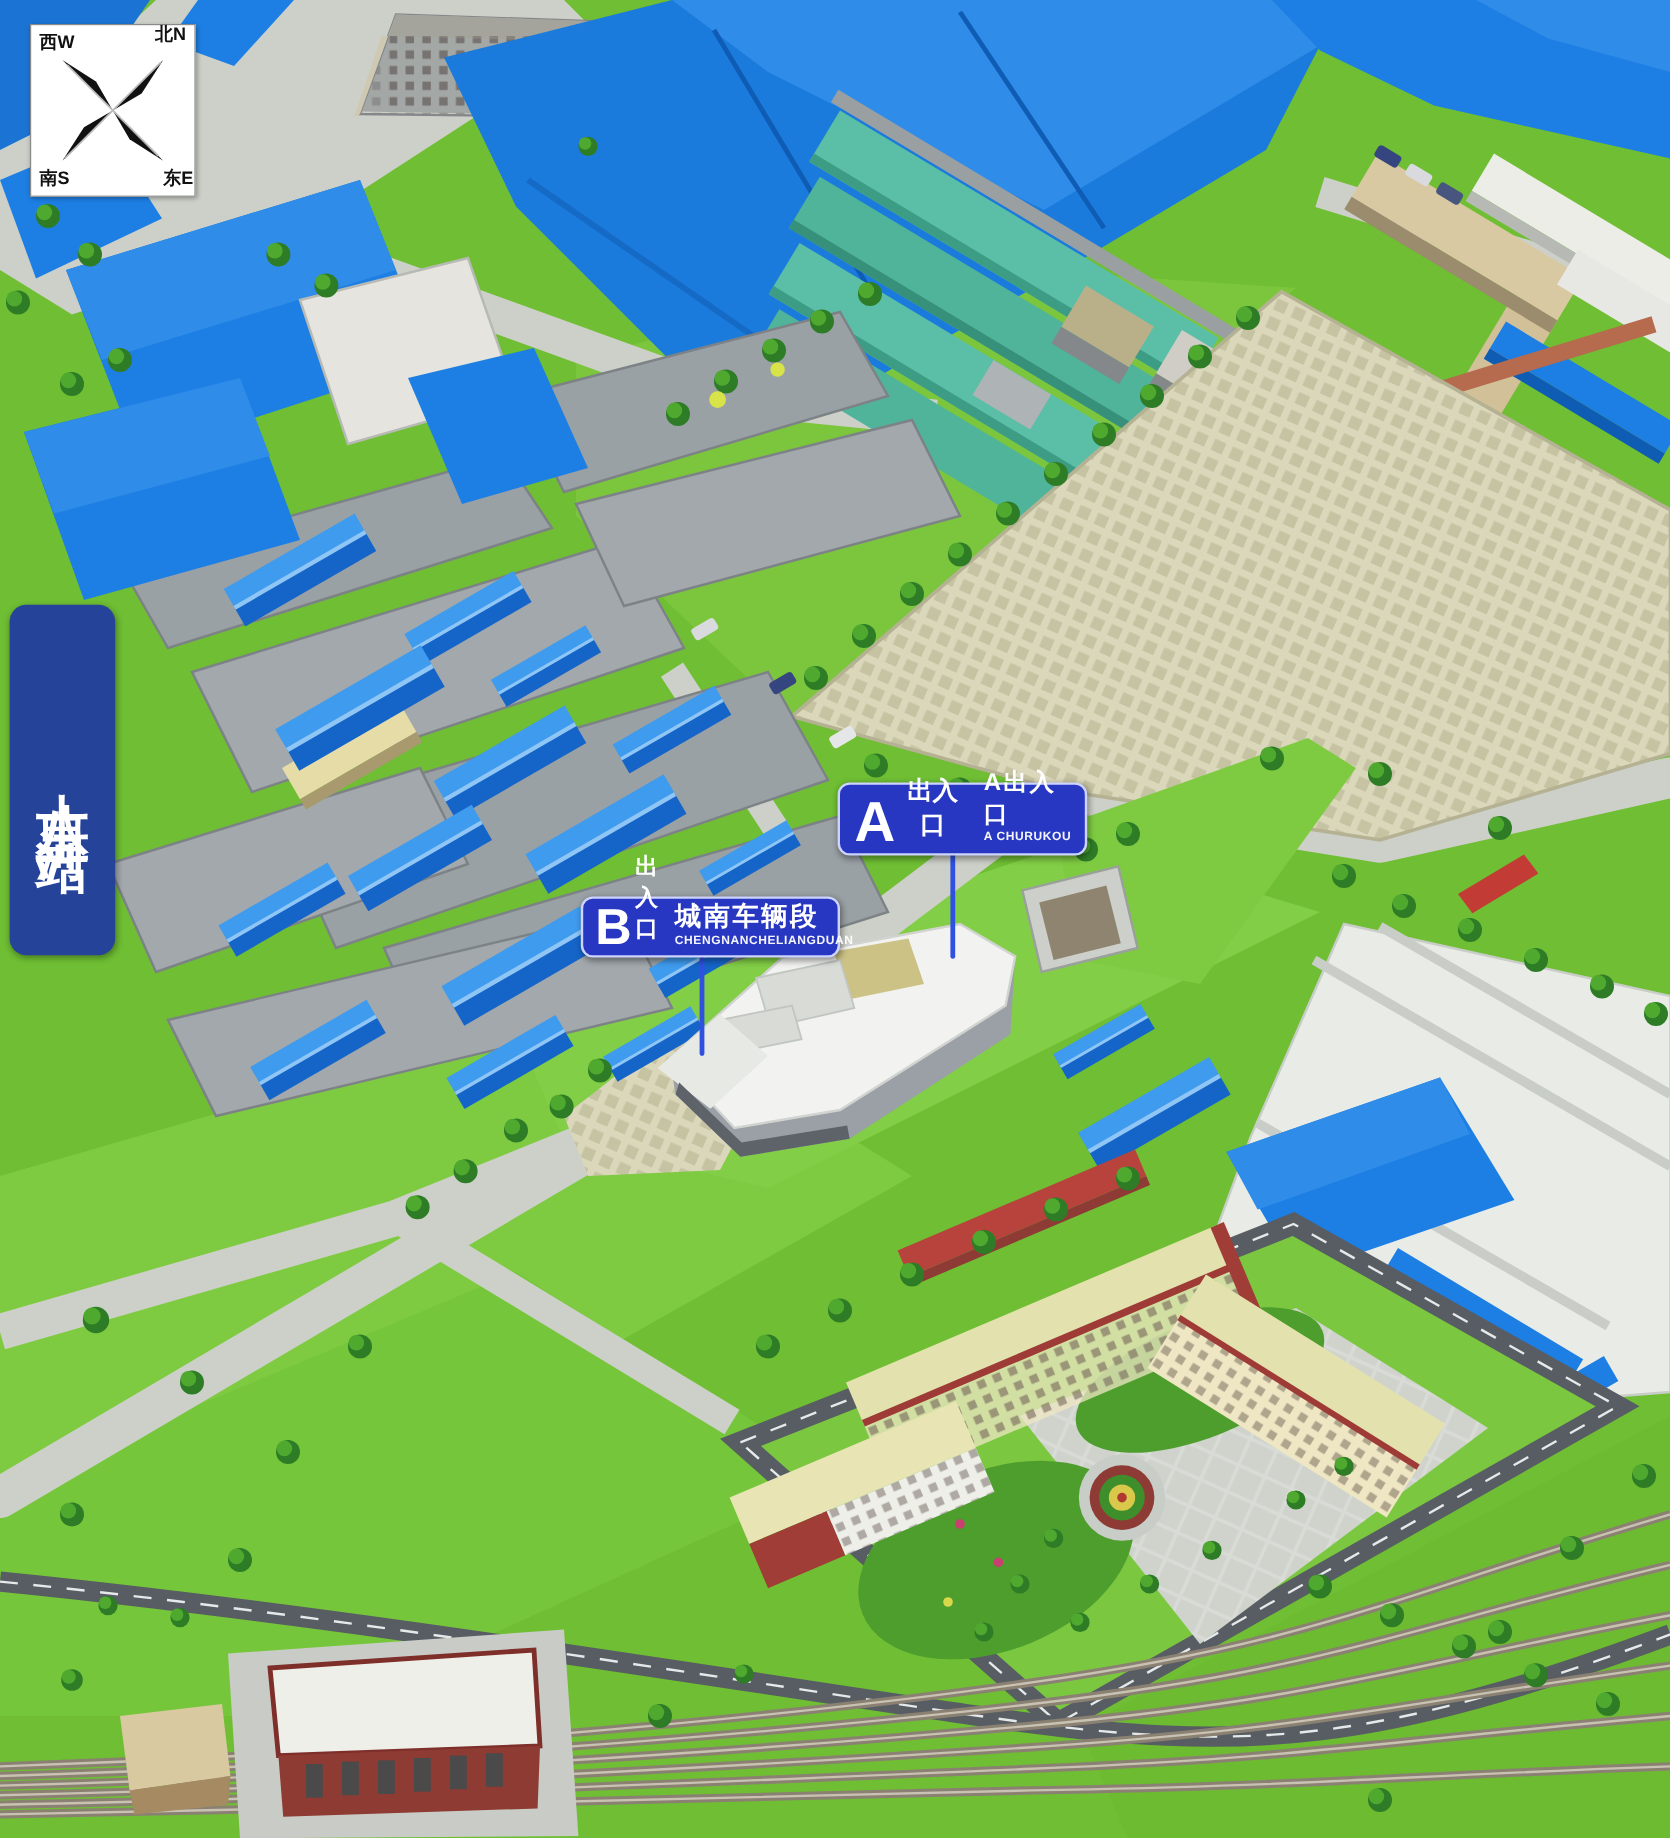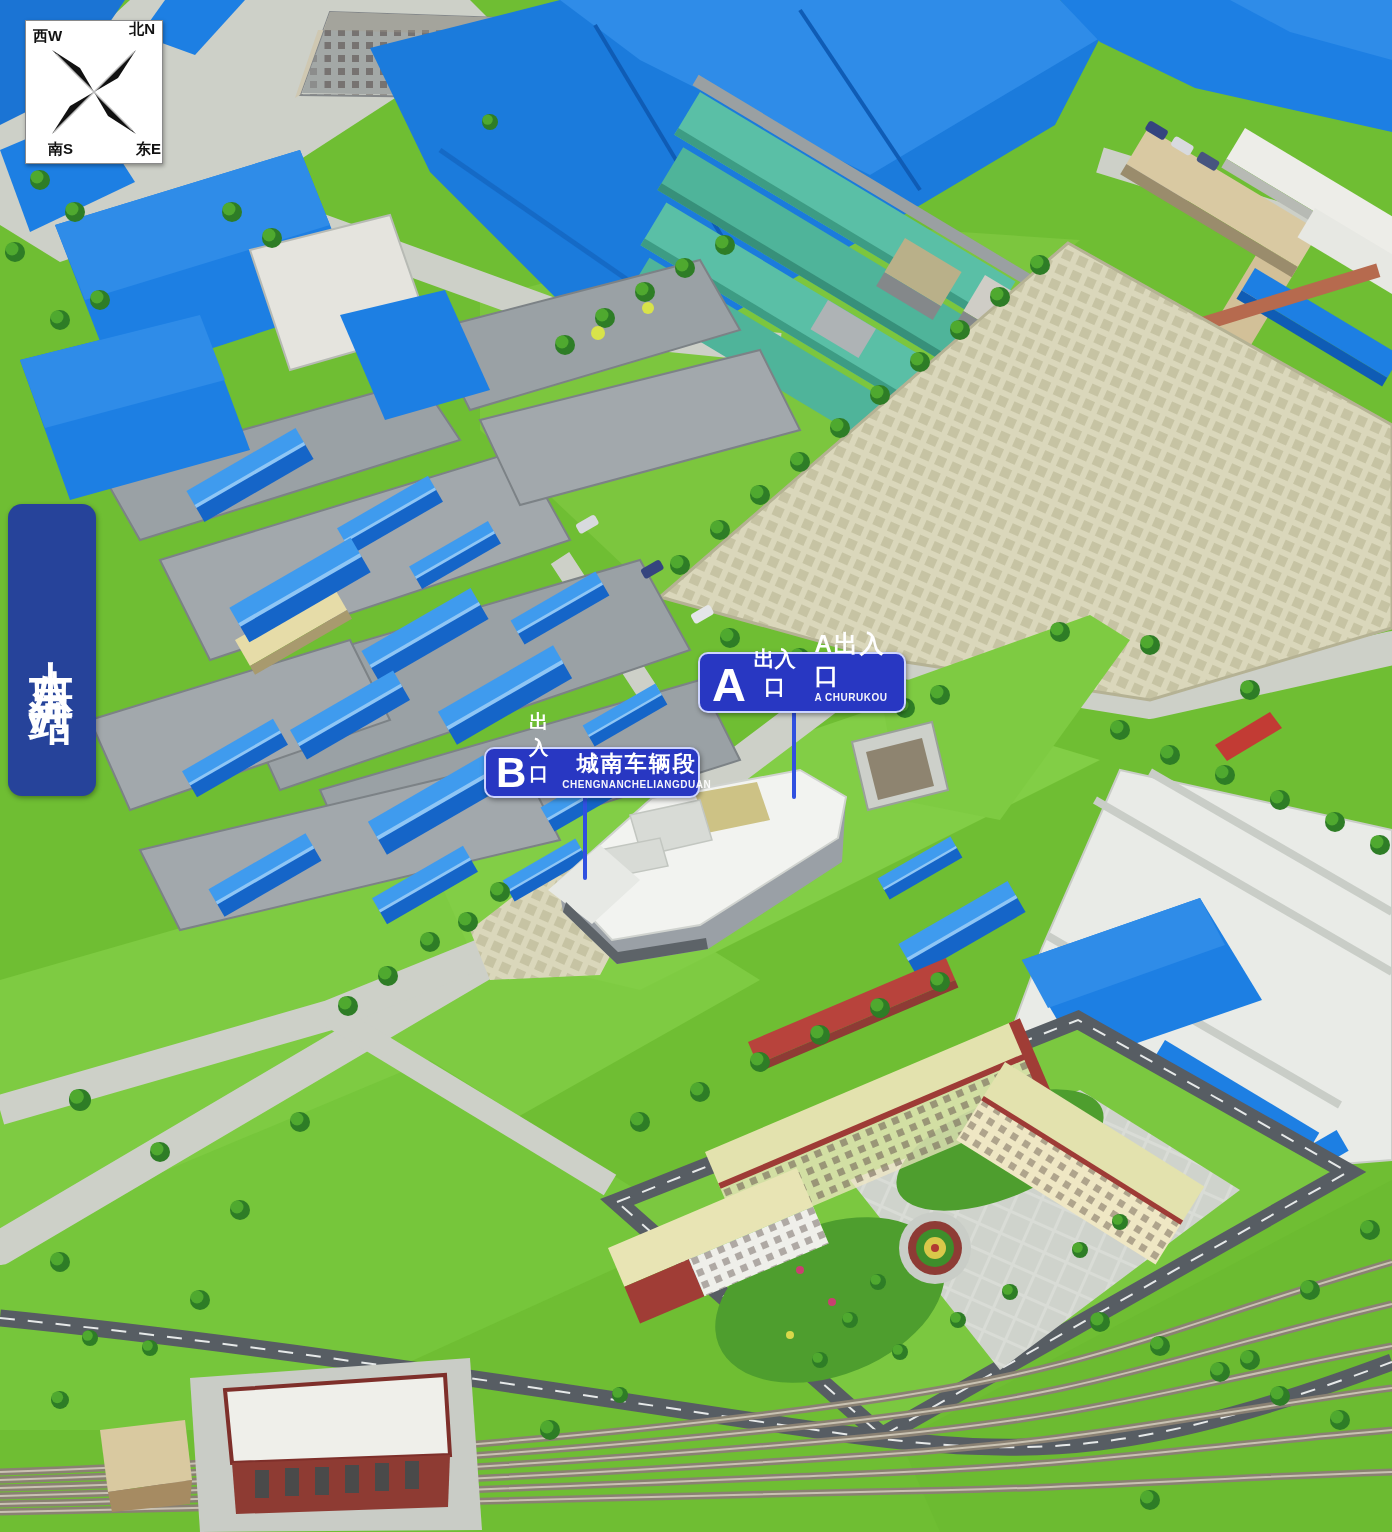--- a/index.html
+++ b/index.html
@@ -13,21 +13,21 @@
   .compass{
     position:absolute;left:25px;top:20px;width:136px;height:142px;
     background:#fff;border:1px solid #8a8a8a;box-shadow:1px 2px 4px rgba(0,0,0,.35);
   }
   .compass .dir{
     position:absolute;font-size:15px;font-weight:bold;color:#111;line-height:1;
     letter-spacing:0;
   }
   .compass .nw{left:7px;top:7px}
   .compass .ne{right:7px;top:0}
-  .compass .sw{left:22px;bottom:7px}
+  .compass .sw{left:7px;bottom:7px}
   .compass .se{right:1px;bottom:7px}
   .compass svg{position:absolute;left:18px;top:21px;}
   
   .plate{
     position:absolute;left:8px;top:504px;width:88px;height:292px;
     background:#26439A;border-radius:14px;box-shadow:1px 2px 5px rgba(0,0,0,.35);
     display:flex;align-items:center;justify-content:center;
   }
   .plate .vtext{
     writing-mode:vertical-rl;text-orientation:upright;
@@ -42,26 +42,26 @@
   }
   .sign .letter{font-weight:bold;line-height:.85;}
   .sign .suffix{font-weight:bold;margin:0 0 4px 3px;text-align:center;}
   .sign .col{display:flex;flex-direction:column;justify-content:center;margin-left:14px;}
   .sign .l1{font-weight:bold;letter-spacing:2px;}
   .sign .l2{font-weight:bold;letter-spacing:.5px;opacity:.95;}
   .sign-a{left:698px;top:652px;width:208px;height:61px;padding:5px 10px 6px 12px;}
   .sign-a .letter{font-size:47px;}
   .sign-a .suffix{font-size:21px;}
   .sign-a .col{margin-bottom:2px;}
-  .sign-a .l1{font-size:24px;}
+  .sign-a .l1{font-size:20px;}
   .sign-a .l2{font-size:10px;}
   .sign-b{left:484px;top:747px;width:216px;height:51px;padding:4px 8px 5px 10px;}
   .sign-b .letter{font-size:42px;}
   .sign-b .suffix{font-size:19px;}
-  .sign-b .col{margin-bottom:1px;align-items:center;}
+  .sign-b .col{margin-bottom:1px;}
   .sign-b .l1{font-size:22px;}
   .sign-b .l2{font-size:10px;}
   .leader{
     position:absolute;width:4px;background:#3050E0;border-radius:2px;
   }
   .leader-a{left:792px;top:711px;height:88px;}
   .leader-b{left:583px;top:796px;height:84px;}
 </style>
 </head>
 <body>

